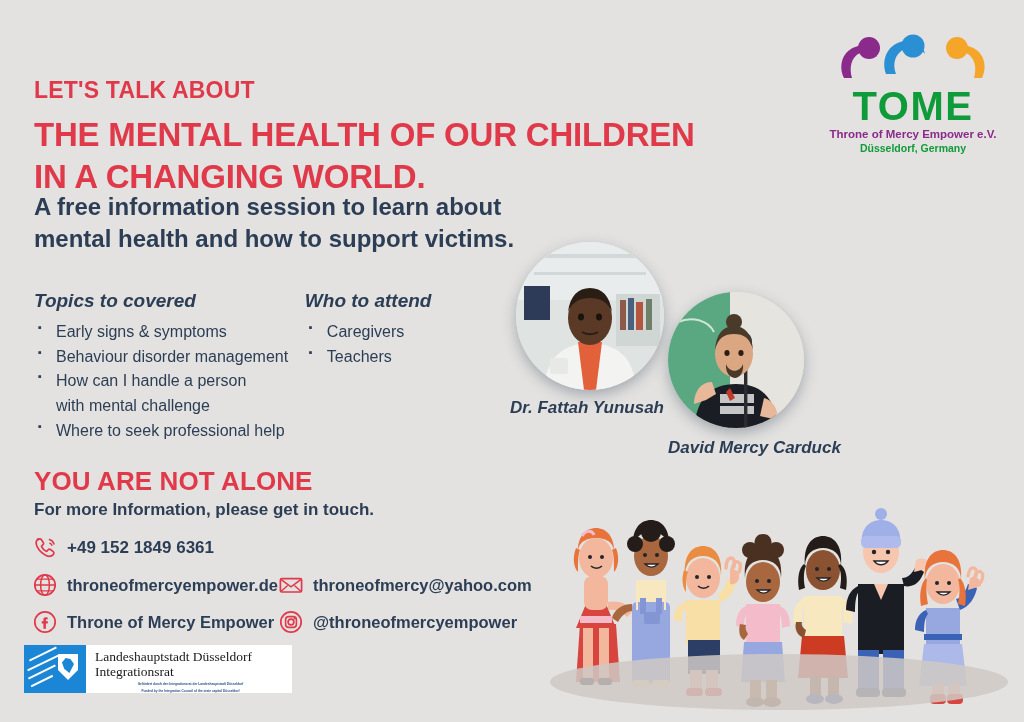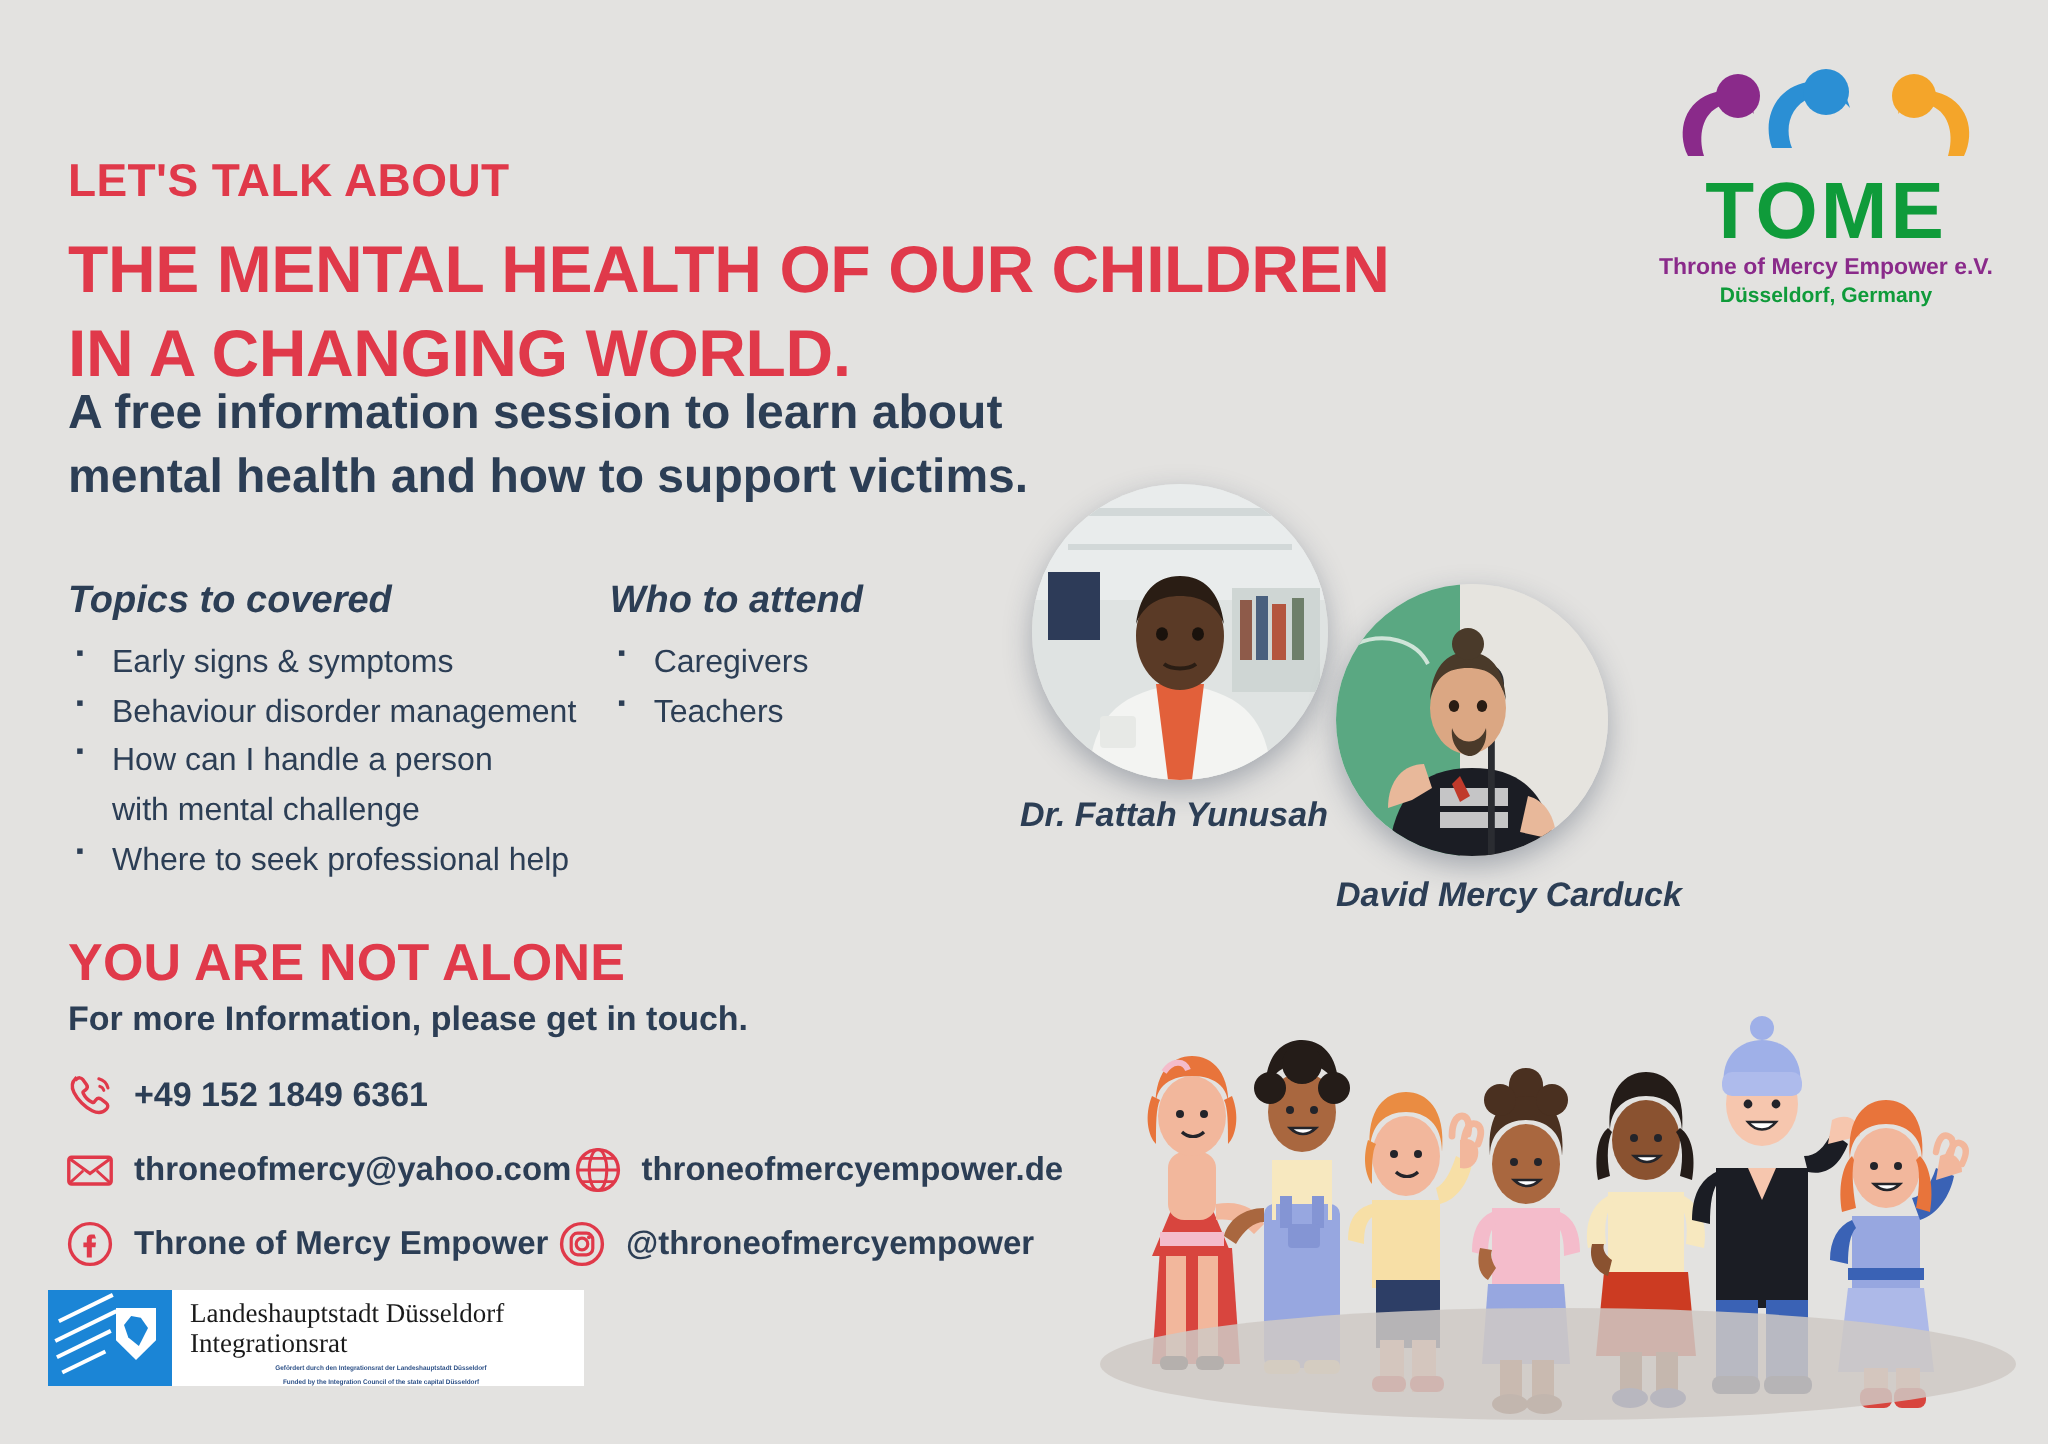--- a/index.html
+++ b/index.html
@@ -177,40 +177,40 @@
             <path d="M6.2 4.6c1.1-1 2.4-.9 3.2.2l1.9 2.6c.6.9.4 1.8-.5 2.5l-1 .8c-.3.2-.4.5-.2.9.9 2 2.6 3.7 4.6 4.6.4.2.7.1.9-.2l.8-1c.7-.9 1.6-1.1 2.5-.5l2.6 1.9c1.1.8 1.2 2.1.2 3.2-1.8 1.9-4.4 2.1-7.1.8-3.5-1.7-7.4-5.6-9.1-9.1-1.3-2.7-1.1-5.3.8-7.1z" fill="none" stroke="#e0394a" stroke-width="1.7"></path>
             <path d="M17.4 4.4c2.3.6 4 2.3 4.6 4.6" fill="none" stroke="#e0394a" stroke-width="1.5" stroke-linecap="round"></path>
             <path d="M17.9 8.2c1 .3 1.7 1 2 2" fill="none" stroke="#e0394a" stroke-width="1.5" stroke-linecap="round"></path>
           </svg>
         </span>
         <span class="ctext phone">+49 152 1849 6361</span>
       </div>
     </div>
 
     <div class="crow">
-      <div class="citem">
-        <span class="cicon">
-          <svg viewBox="0 0 26 26" width="26" height="26">
-            <rect x="2.4" y="6.6" width="21.2" height="13.4" rx="1.4" fill="none" stroke="#e0394a" stroke-width="1.7"></rect>
-            <path d="M3.2 7.6 13 14.8 22.8 7.6" fill="none" stroke="#e0394a" stroke-width="1.6"></path>
-            <path d="M3.2 19.2 9.6 13.4M22.8 19.2 16.4 13.4" fill="none" stroke="#e0394a" stroke-width="1.4"></path>
-          </svg>
-        </span>
-        <span class="ctext">throneofmercy@yahoo.com</span>
-      </div>
       <div class="citem" style="width:246px">
         <span class="cicon">
           <svg viewBox="0 0 26 26" width="26" height="26">
             <circle cx="13" cy="13" r="10.2" fill="none" stroke="#e0394a" stroke-width="1.7"></circle>
             <ellipse cx="13" cy="13" rx="4.4" ry="10.2" fill="none" stroke="#e0394a" stroke-width="1.5"></ellipse>
             <line x1="2.8" y1="13" x2="23.2" y2="13" stroke="#e0394a" stroke-width="1.5"></line>
             <path d="M4.6 7.2h16.8M4.6 18.8h16.8" fill="none" stroke="#e0394a" stroke-width="1.3"></path>
           </svg>
         </span>
         <span class="ctext">throneofmercyempower.de</span>
+      </div>
+      <div class="citem">
+        <span class="cicon">
+          <svg viewBox="0 0 26 26" width="26" height="26">
+            <rect x="2.4" y="6.6" width="21.2" height="13.4" rx="1.4" fill="none" stroke="#e0394a" stroke-width="1.7"></rect>
+            <path d="M3.2 7.6 13 14.8 22.8 7.6" fill="none" stroke="#e0394a" stroke-width="1.6"></path>
+            <path d="M3.2 19.2 9.6 13.4M22.8 19.2 16.4 13.4" fill="none" stroke="#e0394a" stroke-width="1.4"></path>
+          </svg>
+        </span>
+        <span class="ctext">throneofmercy@yahoo.com</span>
       </div>
     </div>
 
     <div class="crow">
       <div class="citem" style="width:246px">
         <span class="cicon">
           <svg viewBox="0 0 26 26" width="26" height="26">
             <circle cx="13" cy="13" r="10.2" fill="none" stroke="#e0394a" stroke-width="1.7"></circle>
             <path d="M15.3 8.3h-1.7c-1.3 0-2.2.9-2.2 2.2v1.8H9.7v2.3h1.7v5.1h2.5v-5.1h1.8l.3-2.3h-2.1v-1.5c0-.4.2-.6.6-.6h1.5z" fill="#e0394a"></path>
           </svg>

